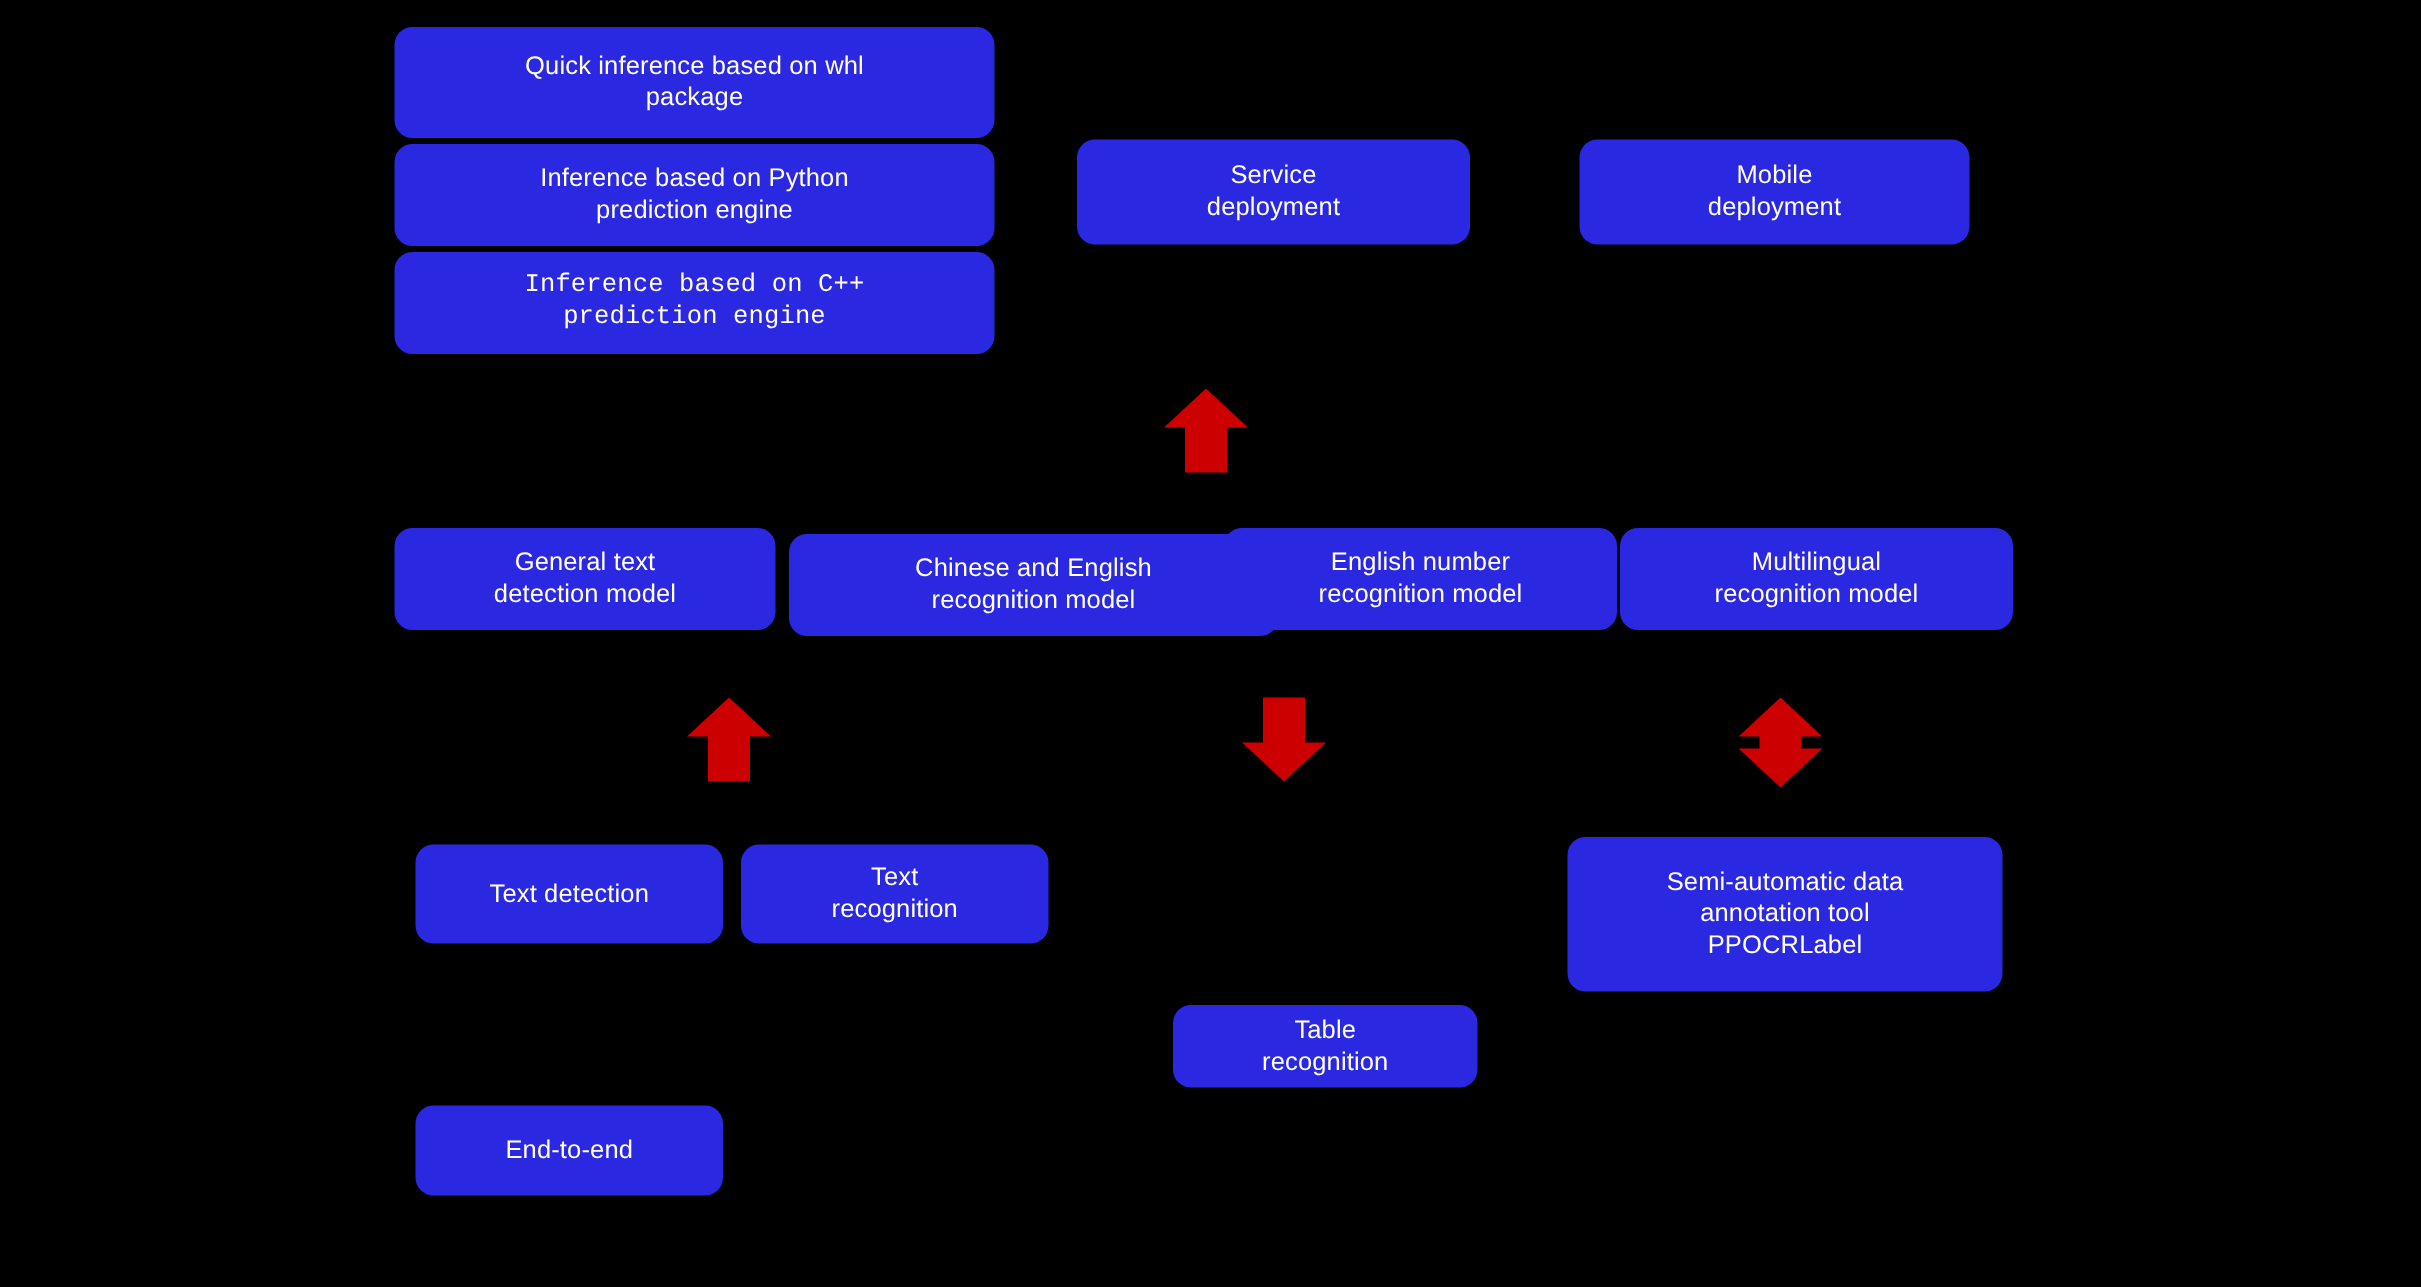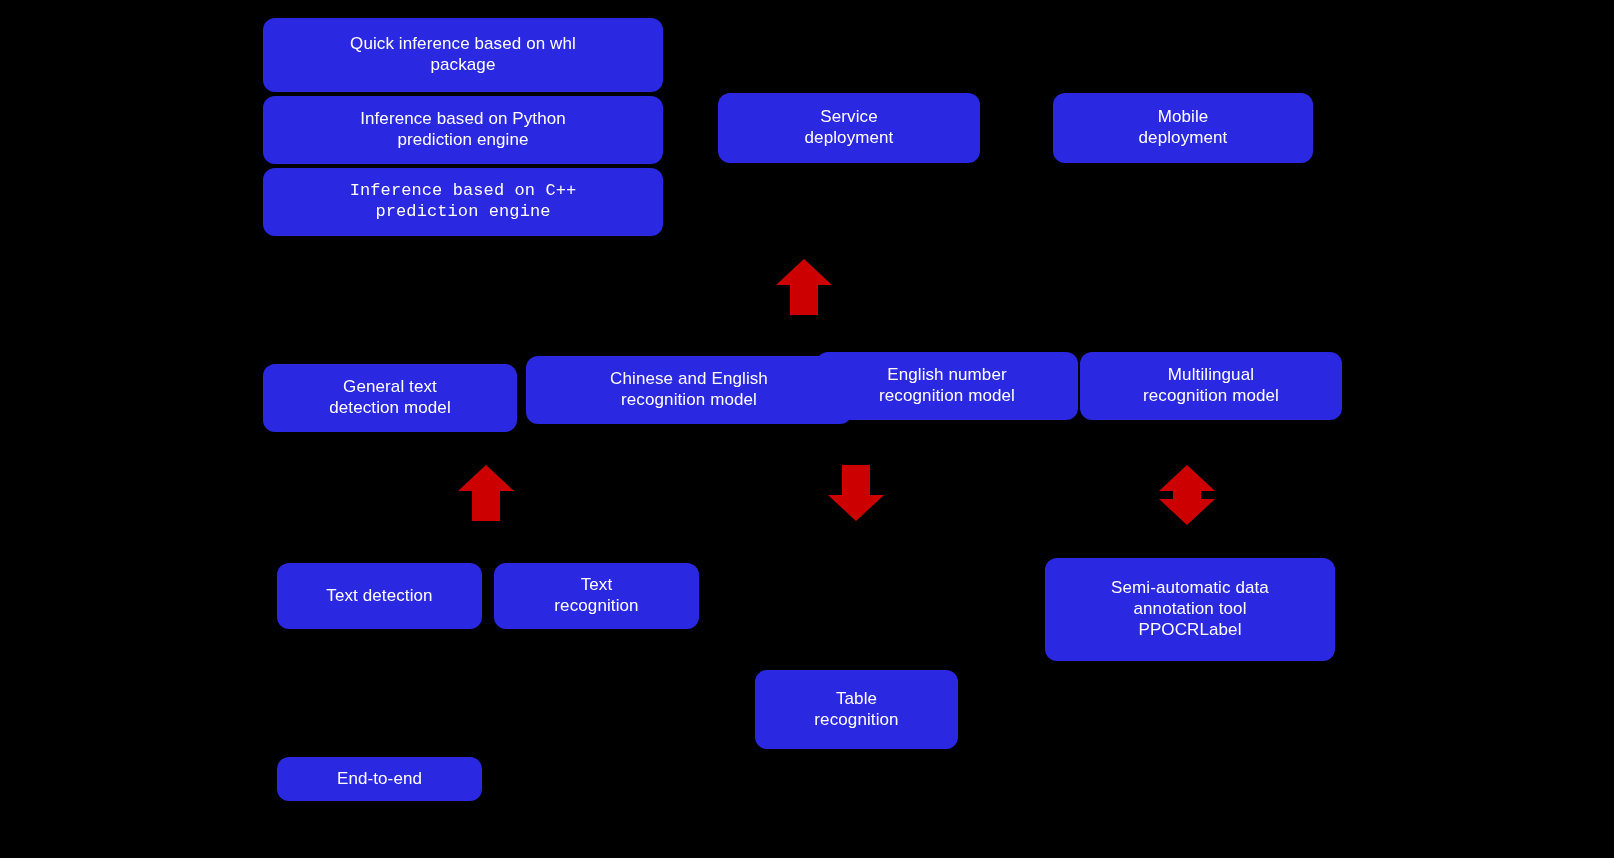--- a/index.html
+++ b/index.html
@@ -57,21 +57,21 @@
 
   <div class="box fs-23" style="left:1053px; top:93px; width:260px; height:70px;">Mobile
 deployment</div>
 
   <div class="arrow" style="left:775px; top:258px; width:58px; height:58px;">
     <svg width="58" height="58" viewBox="0 0 58 58" aria-hidden="true">
       <polygon points="29,1 57,27 43,27 43,57 15,57 15,27 1,27" fill="#cc0000"></polygon>
     </svg>
   </div>
 
-  <div class="box fs-23" style="left:263px; top:364px; width:254px; height:68px;">General text
+  <div class="box fs-23" style="left:263px; top:352px; width:254px; height:68px;">General text
 detection model</div>
 
   <div class="box fs-23" style="left:526px; top:356px; width:326px; height:68px;">Chinese and English
 recognition model</div>
 
   <div class="box fs-23" style="left:816px; top:352px; width:262px; height:68px;">English number
 recognition model</div>
 
   <div class="box fs-23" style="left:1080px; top:352px; width:262px; height:68px;">Multilingual
 recognition model</div>
@@ -92,24 +92,24 @@
     <svg width="58" height="62" viewBox="0 0 58 62" aria-hidden="true">
       <polygon points="29,1 57,27 43,27 43,35 57,35 29,61 1,35 15,35 15,27 1,27" fill="#cc0000"></polygon>
     </svg>
   </div>
 
   <div class="box fs-23" style="left:277px; top:563px; width:205px; height:66px;">Text detection</div>
 
   <div class="box fs-23" style="left:494px; top:563px; width:205px; height:66px;">Text
 recognition</div>
 
-  <div class="box fs-23" style="left:277px; top:737px; width:205px; height:44px;margin-top:20px;">End-to-end</div>
+  <div class="box fs-23" style="left:277px; top:737px; width:205px; height:60px;">End-to-end</div>
 
 
-  <div class="box fs-23" style="left:755px; top:670px; width:203px; height:79px;">Table
+  <div class="box fs-23" style="left:782px; top:670px; width:203px; height:55px;">Table
 recognition</div>
 
   <div class="box fs-23" style="left:1045px; top:558px; width:290px; height:103px;">Semi-automatic data
 annotation tool
 PPOCRLabel</div>
 
 
 </div>
 
 </body></html>

